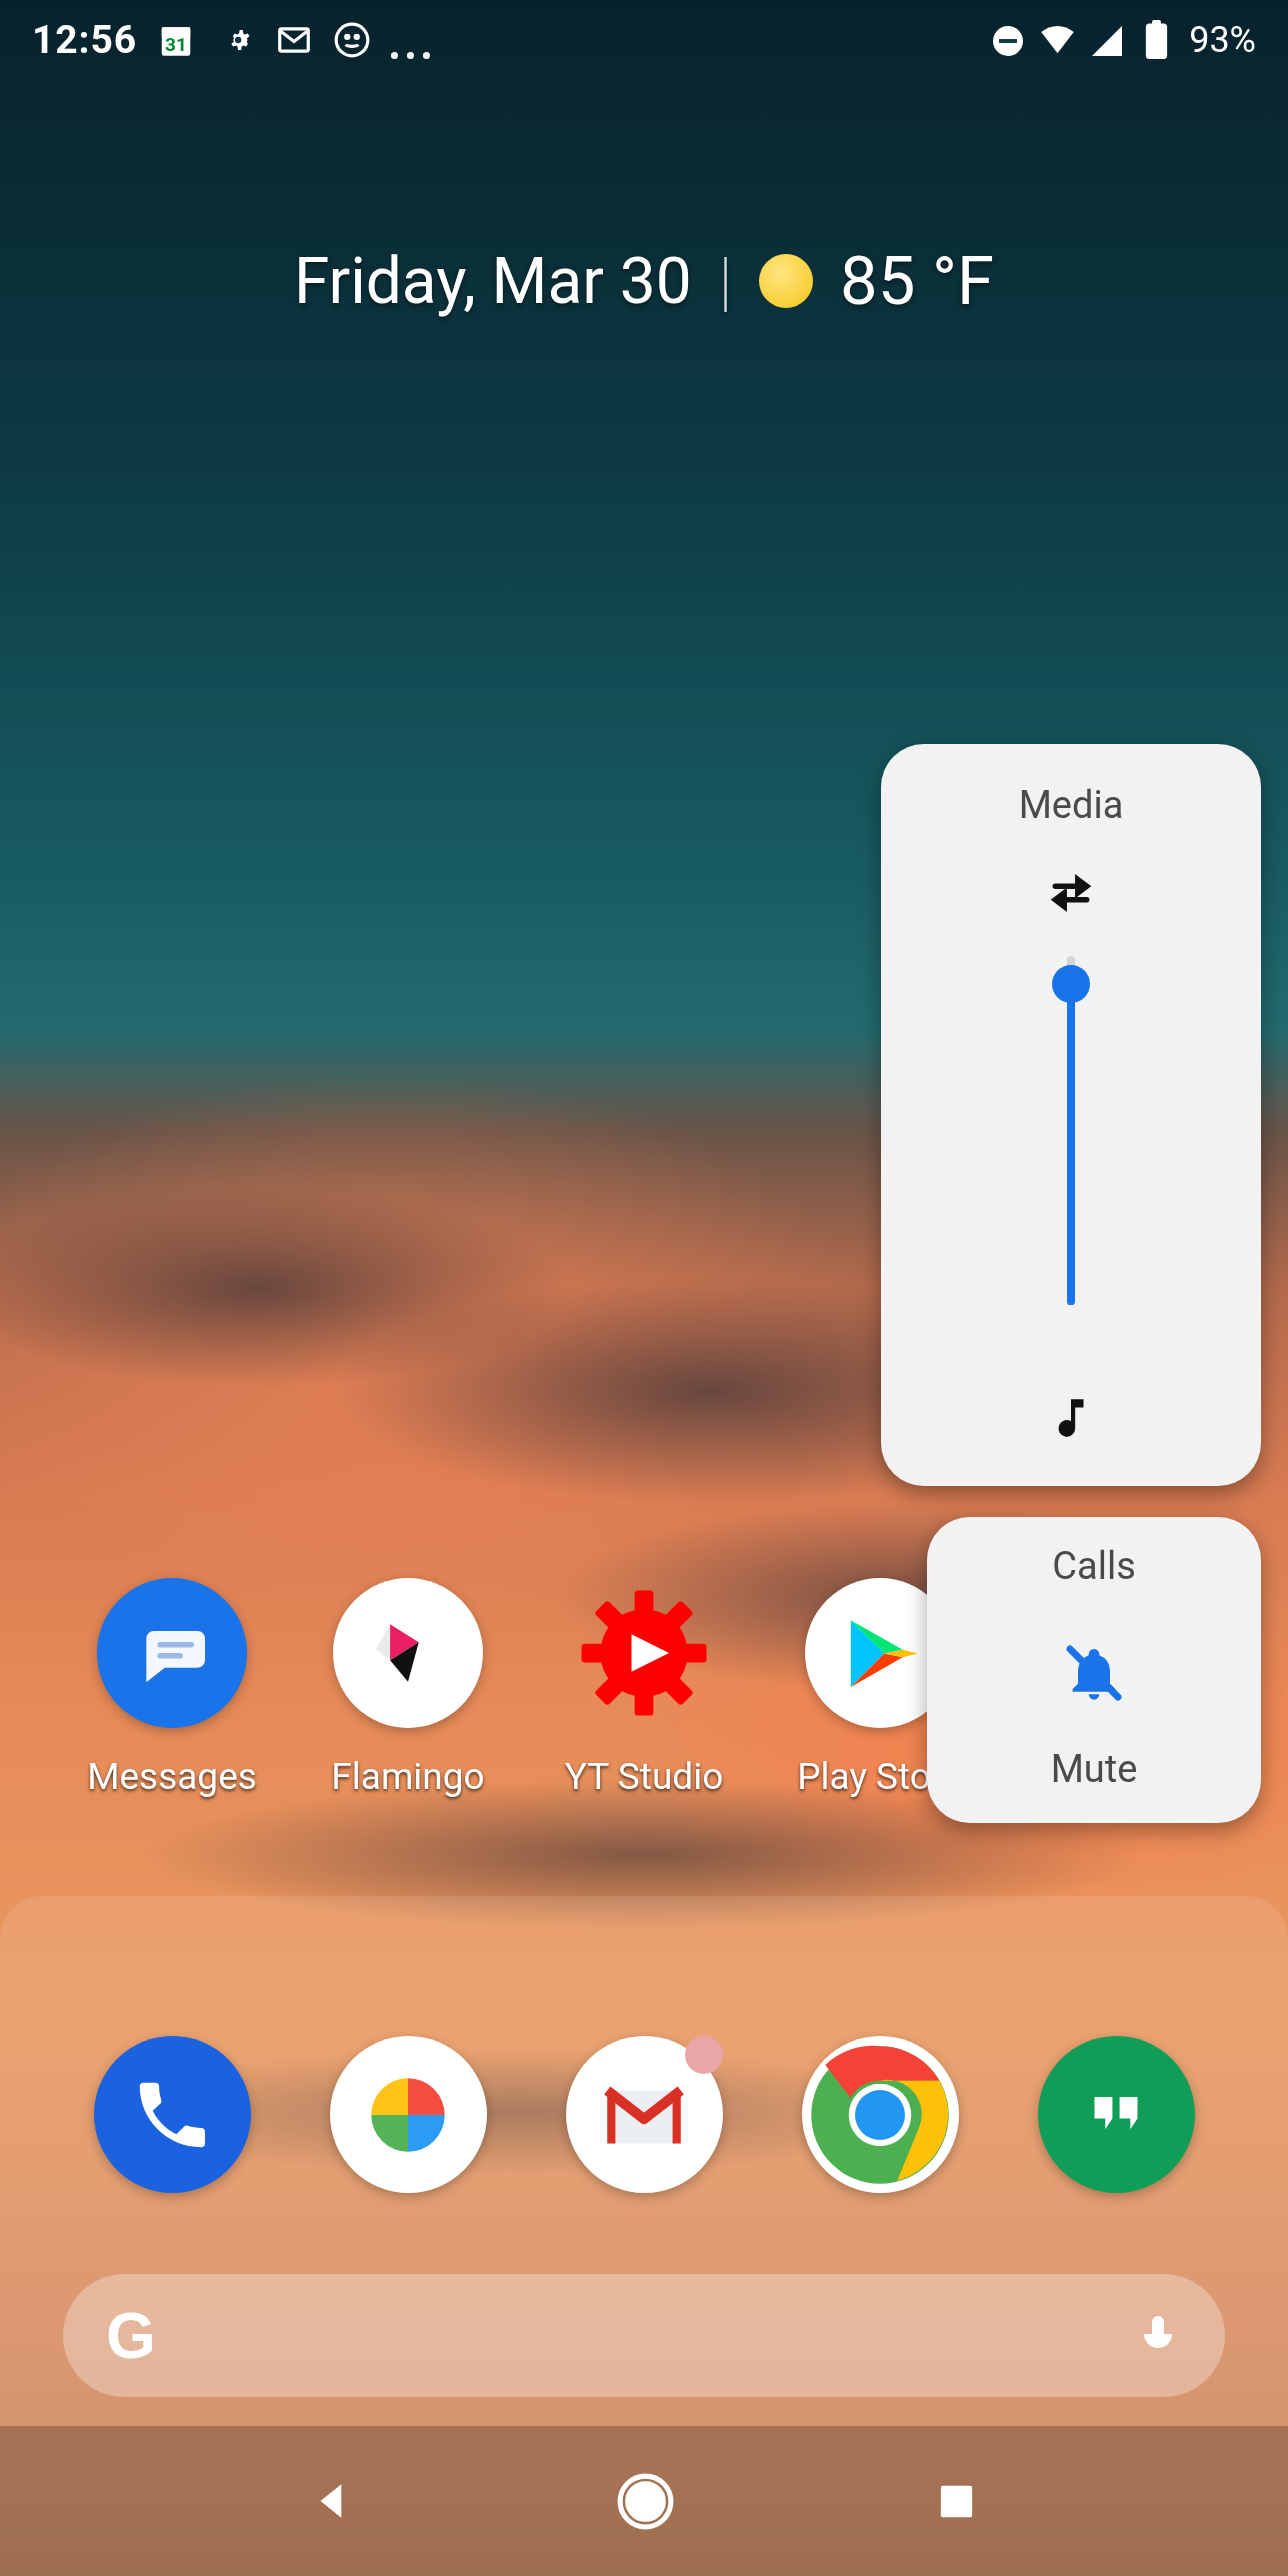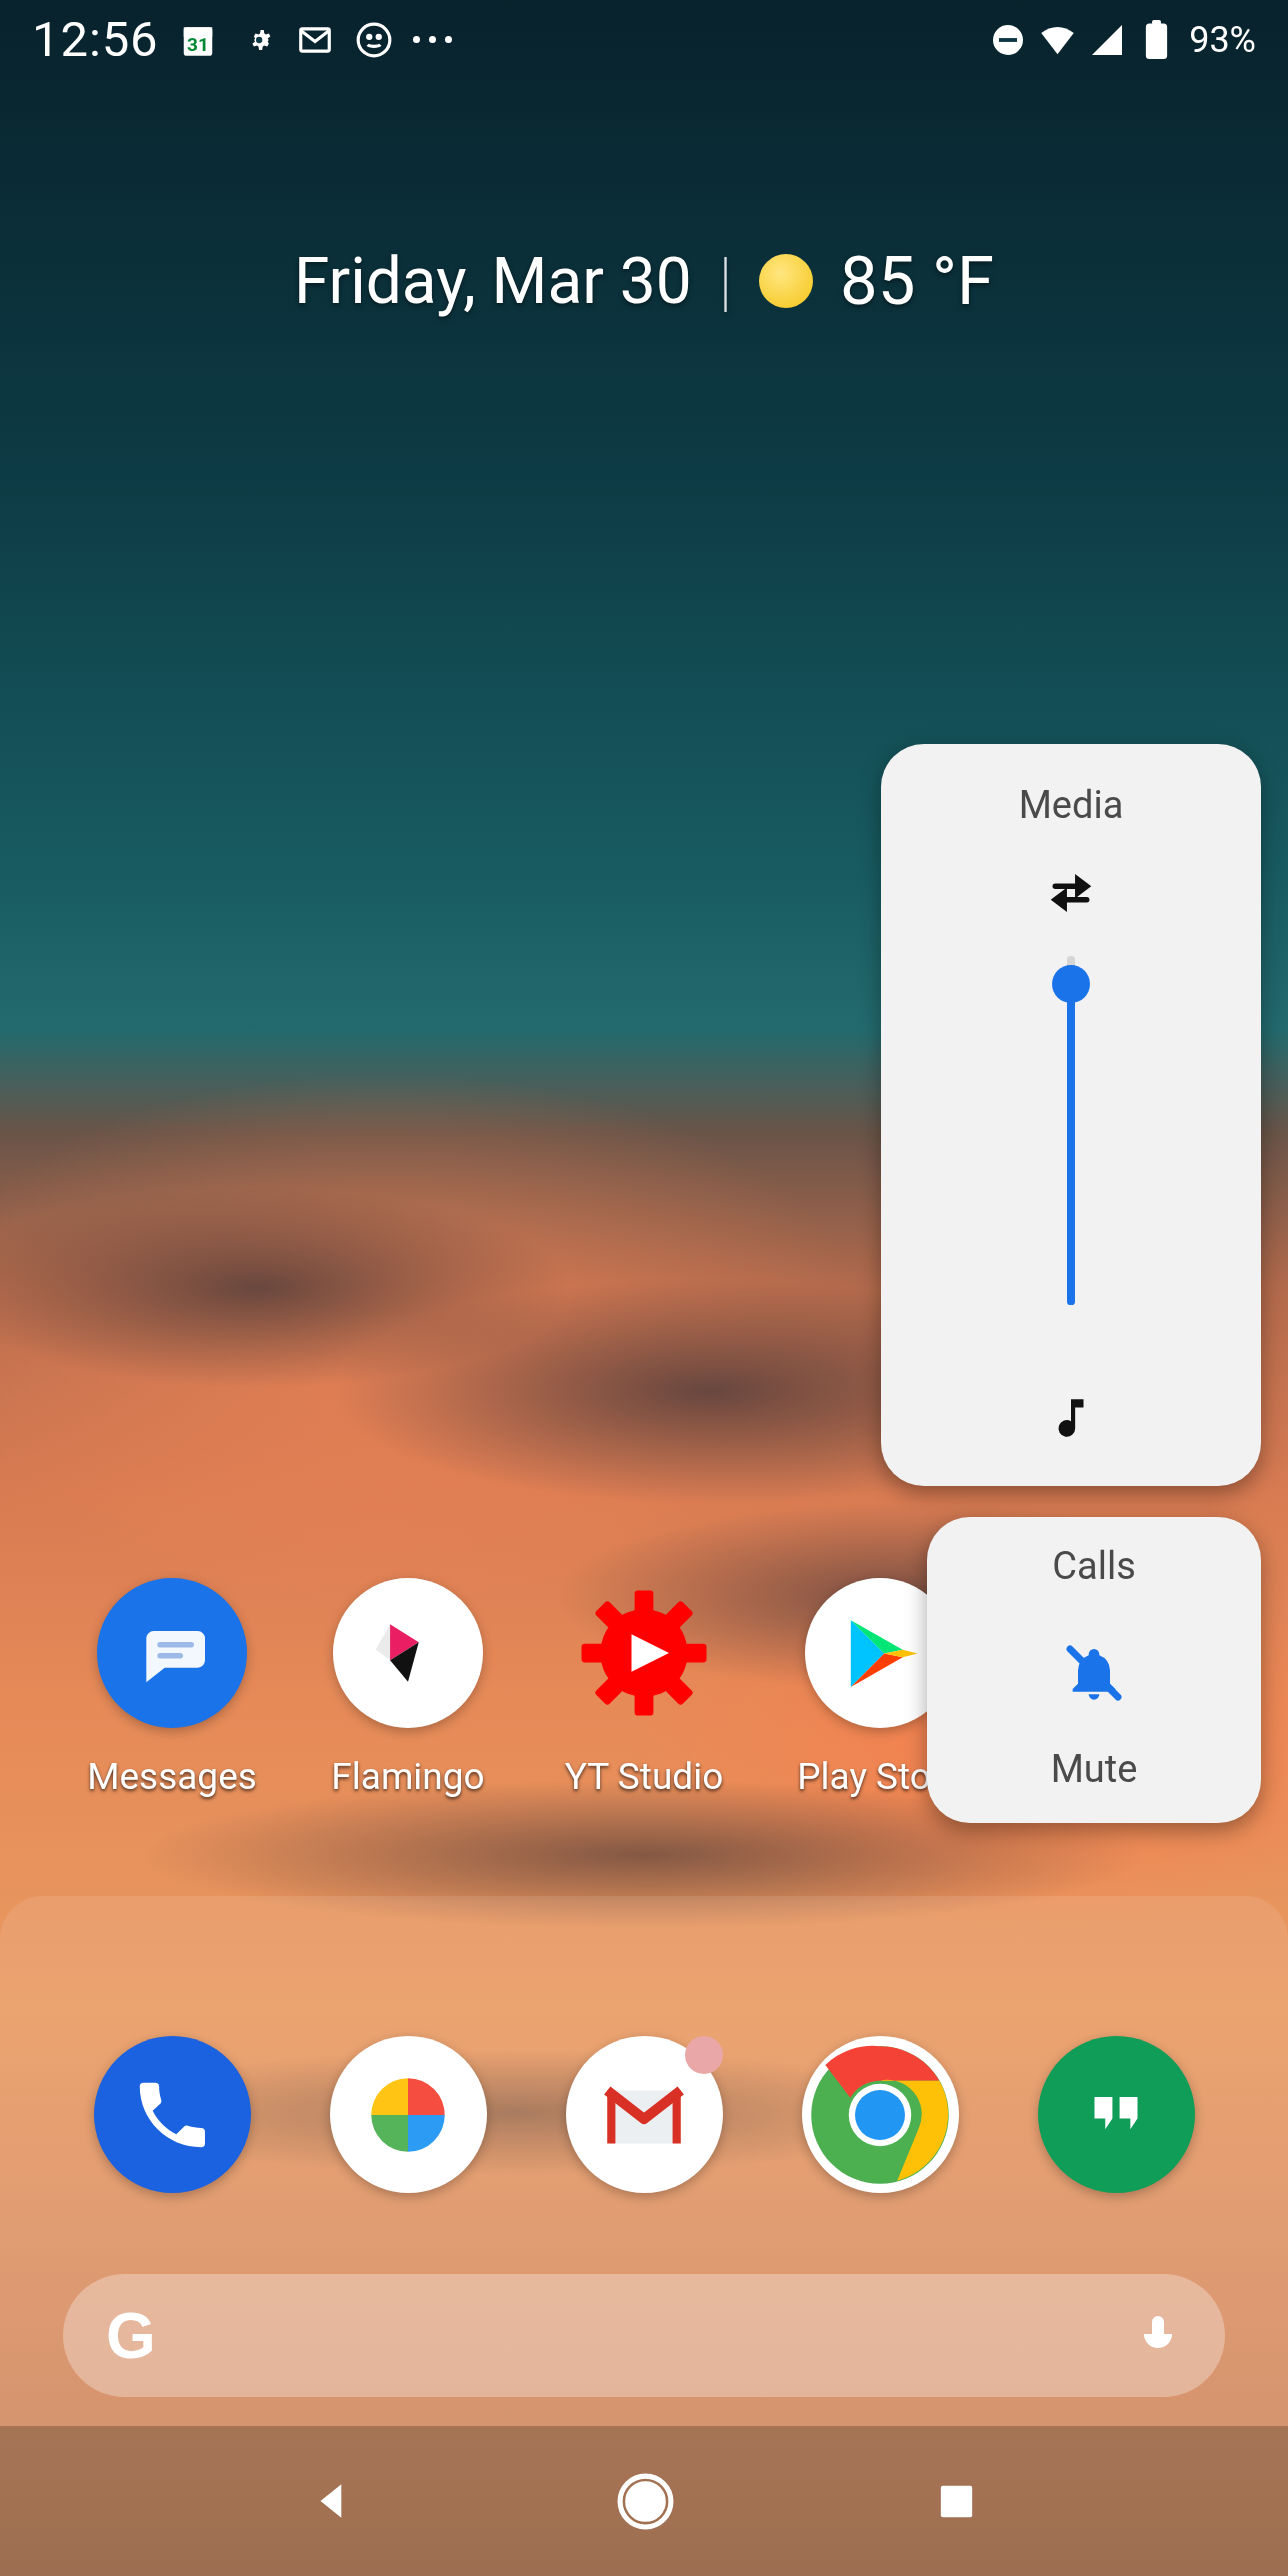--- a/index.html
+++ b/index.html
@@ -17,22 +17,22 @@
     radial-gradient(ellipse 447px 143px at 20% 50%, rgba(70,55,55,.75), transparent 70%),
     radial-gradient(ellipse 537px 161px at 55% 54%, rgba(60,50,55,.7), transparent 70%),
     radial-gradient(ellipse 492px 134px at 70% 62%, rgba(55,45,55,.6), transparent 70%),
     radial-gradient(ellipse 716px 107px at 50% 72%, rgba(50,40,48,.55), transparent 70%),
     radial-gradient(ellipse 626px 89px at 40% 82%, rgba(80,60,55,.45), transparent 70%);
 }
 
 
 .statusbar { position:absolute; top:0; left:0; right:0; height:79px; display:flex; align-items:center; padding:0 32px; color:#fff; }
 .sb-left { display:flex; align-items:center; gap:19.7px; }
-.sb-time { font-size:49px; font-weight:400; letter-spacing:0.9px; }
-.sb-ic { width:39px; height:39px; display:flex; align-items:center; justify-content:center; }
+.sb-time { font-size:39px; font-weight:700; letter-spacing:0.9px; }
+.sb-ic { width:39px; height:39px; display:flex; align-items:flex-end; justify-content:center; }
 .sb-right { margin-left:auto; display:flex; align-items:center; gap:10.7px; }
 .sb-batt-txt { font-size:36px; font-weight:400; margin-left:2px; }
 .dots3 { display:flex; gap:9px; }
 .dots3 span { width:7.2px; height:7.2px; border-radius:50%; background:#fff; }
 
 
 .dateweather { position:absolute; top:242px; left:0; right:0; display:flex; justify-content:center; align-items:center; color:#fff; gap:27px; text-shadow:0 1.8px 5.4px rgba(0,0,0,.5);}
 .dw-date { font-size:64px; font-weight:400; }
 .dw-sep { font-size:64px; font-weight:200; opacity:.85;}
 .dw-sun { width:54px; height:54px; border-radius:50%; background:radial-gradient(circle at 40% 35%, #ffe680, #f5c518);}

